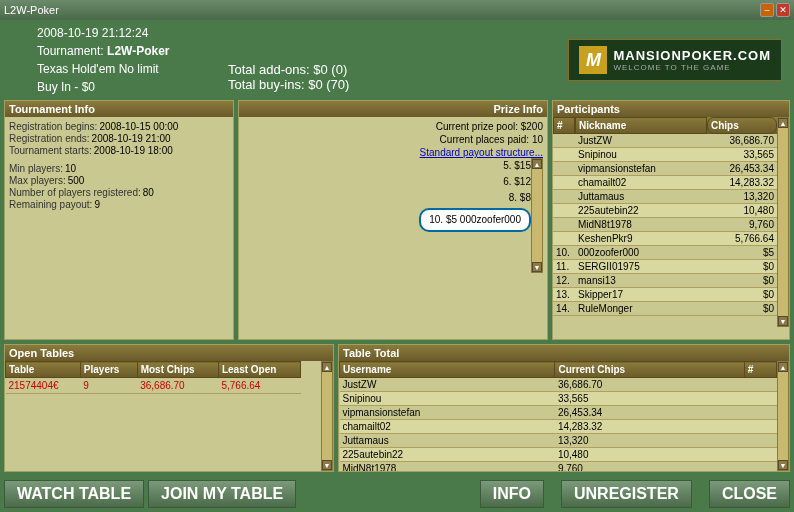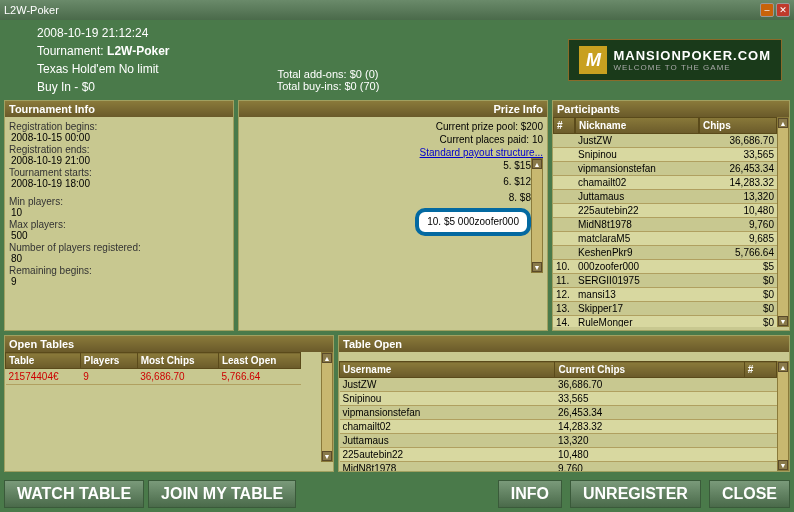--- a/index.html
+++ b/index.html
@@ -66,22 +66,21 @@
     }
     .info-center {
       flex: 0 0 200px;
       display: flex;
       flex-direction: column;
       justify-content: flex-end;
       padding-bottom: 4px;
     }
     .info-center .add-ons, .info-center .buy-ins {
       color: #fff;
-      font-size: 11px;
-      text-align: center;
+      font-size: 13px;
     }
     .logo-area {
       flex: 1;
       display: flex;
       align-items: center;
       justify-content: flex-end;
       padding-right: 8px;
     }
     .logo-box {
       background: #1a3a1a;
@@ -131,21 +130,20 @@
       font-weight: bold;
       padding: 2px 4px;
     }
     .panel-body {
       padding: 4px;
       font-size: 10px;
     }
     .panel-body .row {
       display: flex;
       margin-bottom: 1px;
-      flex-direction: column;
     }
     .panel-body .label {
       color: #333;
       white-space: nowrap;
     }
     .panel-body .value {
       color: #000;
       margin-left: 2px;
     }
     .tournament-panel {
@@ -167,21 +165,21 @@
       text-decoration: underline;
       cursor: pointer;
       font-size: 10px;
     }
     .prize-pool {
       font-size: 10px;
       margin-bottom: 2px;
     }
     .prize-item-highlight {
       background: #fff;
-      border: 4px solid #0369a1;
+      border: 2px solid #0369a1;
       border-radius: 10px;
       padding: 2px 8px;
       display: inline-block;
       margin: 2px 0;
     }
     .bottom-section {
       display: flex;
       padding: 4px;
       gap: 4px;
     }
@@ -236,21 +234,21 @@
       gap: 4px;
       align-items: center;
       justify-content: space-between;
     }
     .action-left {
       display: flex;
       gap: 4px;
     }
     .action-right {
       display: flex;
-      gap: 8px;
+      gap: 17px;
     }
     .action-btn {
       background: linear-gradient(to bottom, #7a9a7a, #4a6a4a);
       color: #fff;
       border: 1px solid #3a5a3a;
       padding: 4px 12px;
       font-size: 16px;
       font-weight: bold;
       cursor: pointer;
       text-transform: uppercase;
@@ -284,42 +282,41 @@
       display: flex;
       height: 115px;
     }
     .prize-scroll-content {
       flex: 1;
       overflow: hidden;
     }
     .td-scroll-container {
       display: flex;
       height: 110px;
-      margin-top: 9px;
     }
     .td-scroll-content {
       flex: 1;
       overflow: hidden;
     }
     .ot-scroll-container {
       display: flex;
       height: 110px;
       gap: 20px;
     }
     .ot-scroll-content {
       flex: 1;
       overflow: hidden;
     }
     .participants-header-row {
       display: flex;
       background: linear-gradient(to bottom, #8a7a3a, #6a5a2a);
     }
     .num-col { width: 22px; }
     .name-col { flex: 1; }
-    .chips-col { width: 78px; }
+    .chips-col { width: 70px; border-radius: 7px; }
     .p-col-header {
       color: #fff;
       font-size: 10px;
       font-weight: bold;
       padding: 2px 3px;
       border: 1px solid #5a4a1a;
     }
     .p-row {
       display: flex;
       font-size: 10px;
@@ -401,21 +398,21 @@
         </div>
         <div class="row">
           <span class="label">Max players:</span>
           <span class="value">500</span>
         </div>
         <div class="row">
           <span class="label">Number of players registered:</span>
           <span class="value">80</span>
         </div>
         <div class="row">
-          <span class="label">Remaining begins:</span>
+          <span class="label">Remaining payout:</span>
           <span class="value">9</span>
         </div>
       </div>
     </div>
 
     <div class="panel prize-panel">
       <div class="panel-header">Prize Info</div>
       <div class="panel-body">
         <div class="prize-pool">
           <span>Current prize pool:</span>
@@ -483,25 +480,20 @@
     </div>
               <div class="p-row">
       <div class="p-cell num-col"></div>
       <div class="p-cell name-col">225autebin22</div>
       <div class="p-cell chips-col right">10,480</div>
     </div>
               <div class="p-row">
       <div class="p-cell num-col"></div>
       <div class="p-cell name-col">MidN8t1978</div>
       <div class="p-cell chips-col right">9,760</div>
-    </div>
-              <div class="p-row">
-      <div class="p-cell num-col"></div>
-      <div class="p-cell name-col">matclaraM5</div>
-      <div class="p-cell chips-col right">9,685</div>
     </div>
               <div class="p-row">
       <div class="p-cell num-col"></div>
       <div class="p-cell name-col">KeshenPkr9</div>
       <div class="p-cell chips-col right">5,766.64</div>
     </div>
               <div class="p-row">
       <div class="p-cell num-col">10.</div>
       <div class="p-cell name-col">000zoofer000</div>
       <div class="p-cell chips-col right">$5</div>
@@ -564,21 +556,21 @@
         </div>
         <div class="scrollbar-stub">
           <div class="scroll-arrow">▲</div>
           <div class="scroll-track"></div>
           <div class="scroll-arrow">▼</div>
         </div>
       </div>
     </div>
 
     <div class="table-data-panel">
-      <div class="panel-header">Table Open</div>
+      <div class="panel-header">Table Total</div>
       <div class="td-scroll-container">
         <div class="td-scroll-content">
           <table class="td-table">
             <thead>
               <tr>
                 <th>Username</th>
                 <th>Current Chips</th>
                 <th>#</th>
               </tr>
             </thead>

